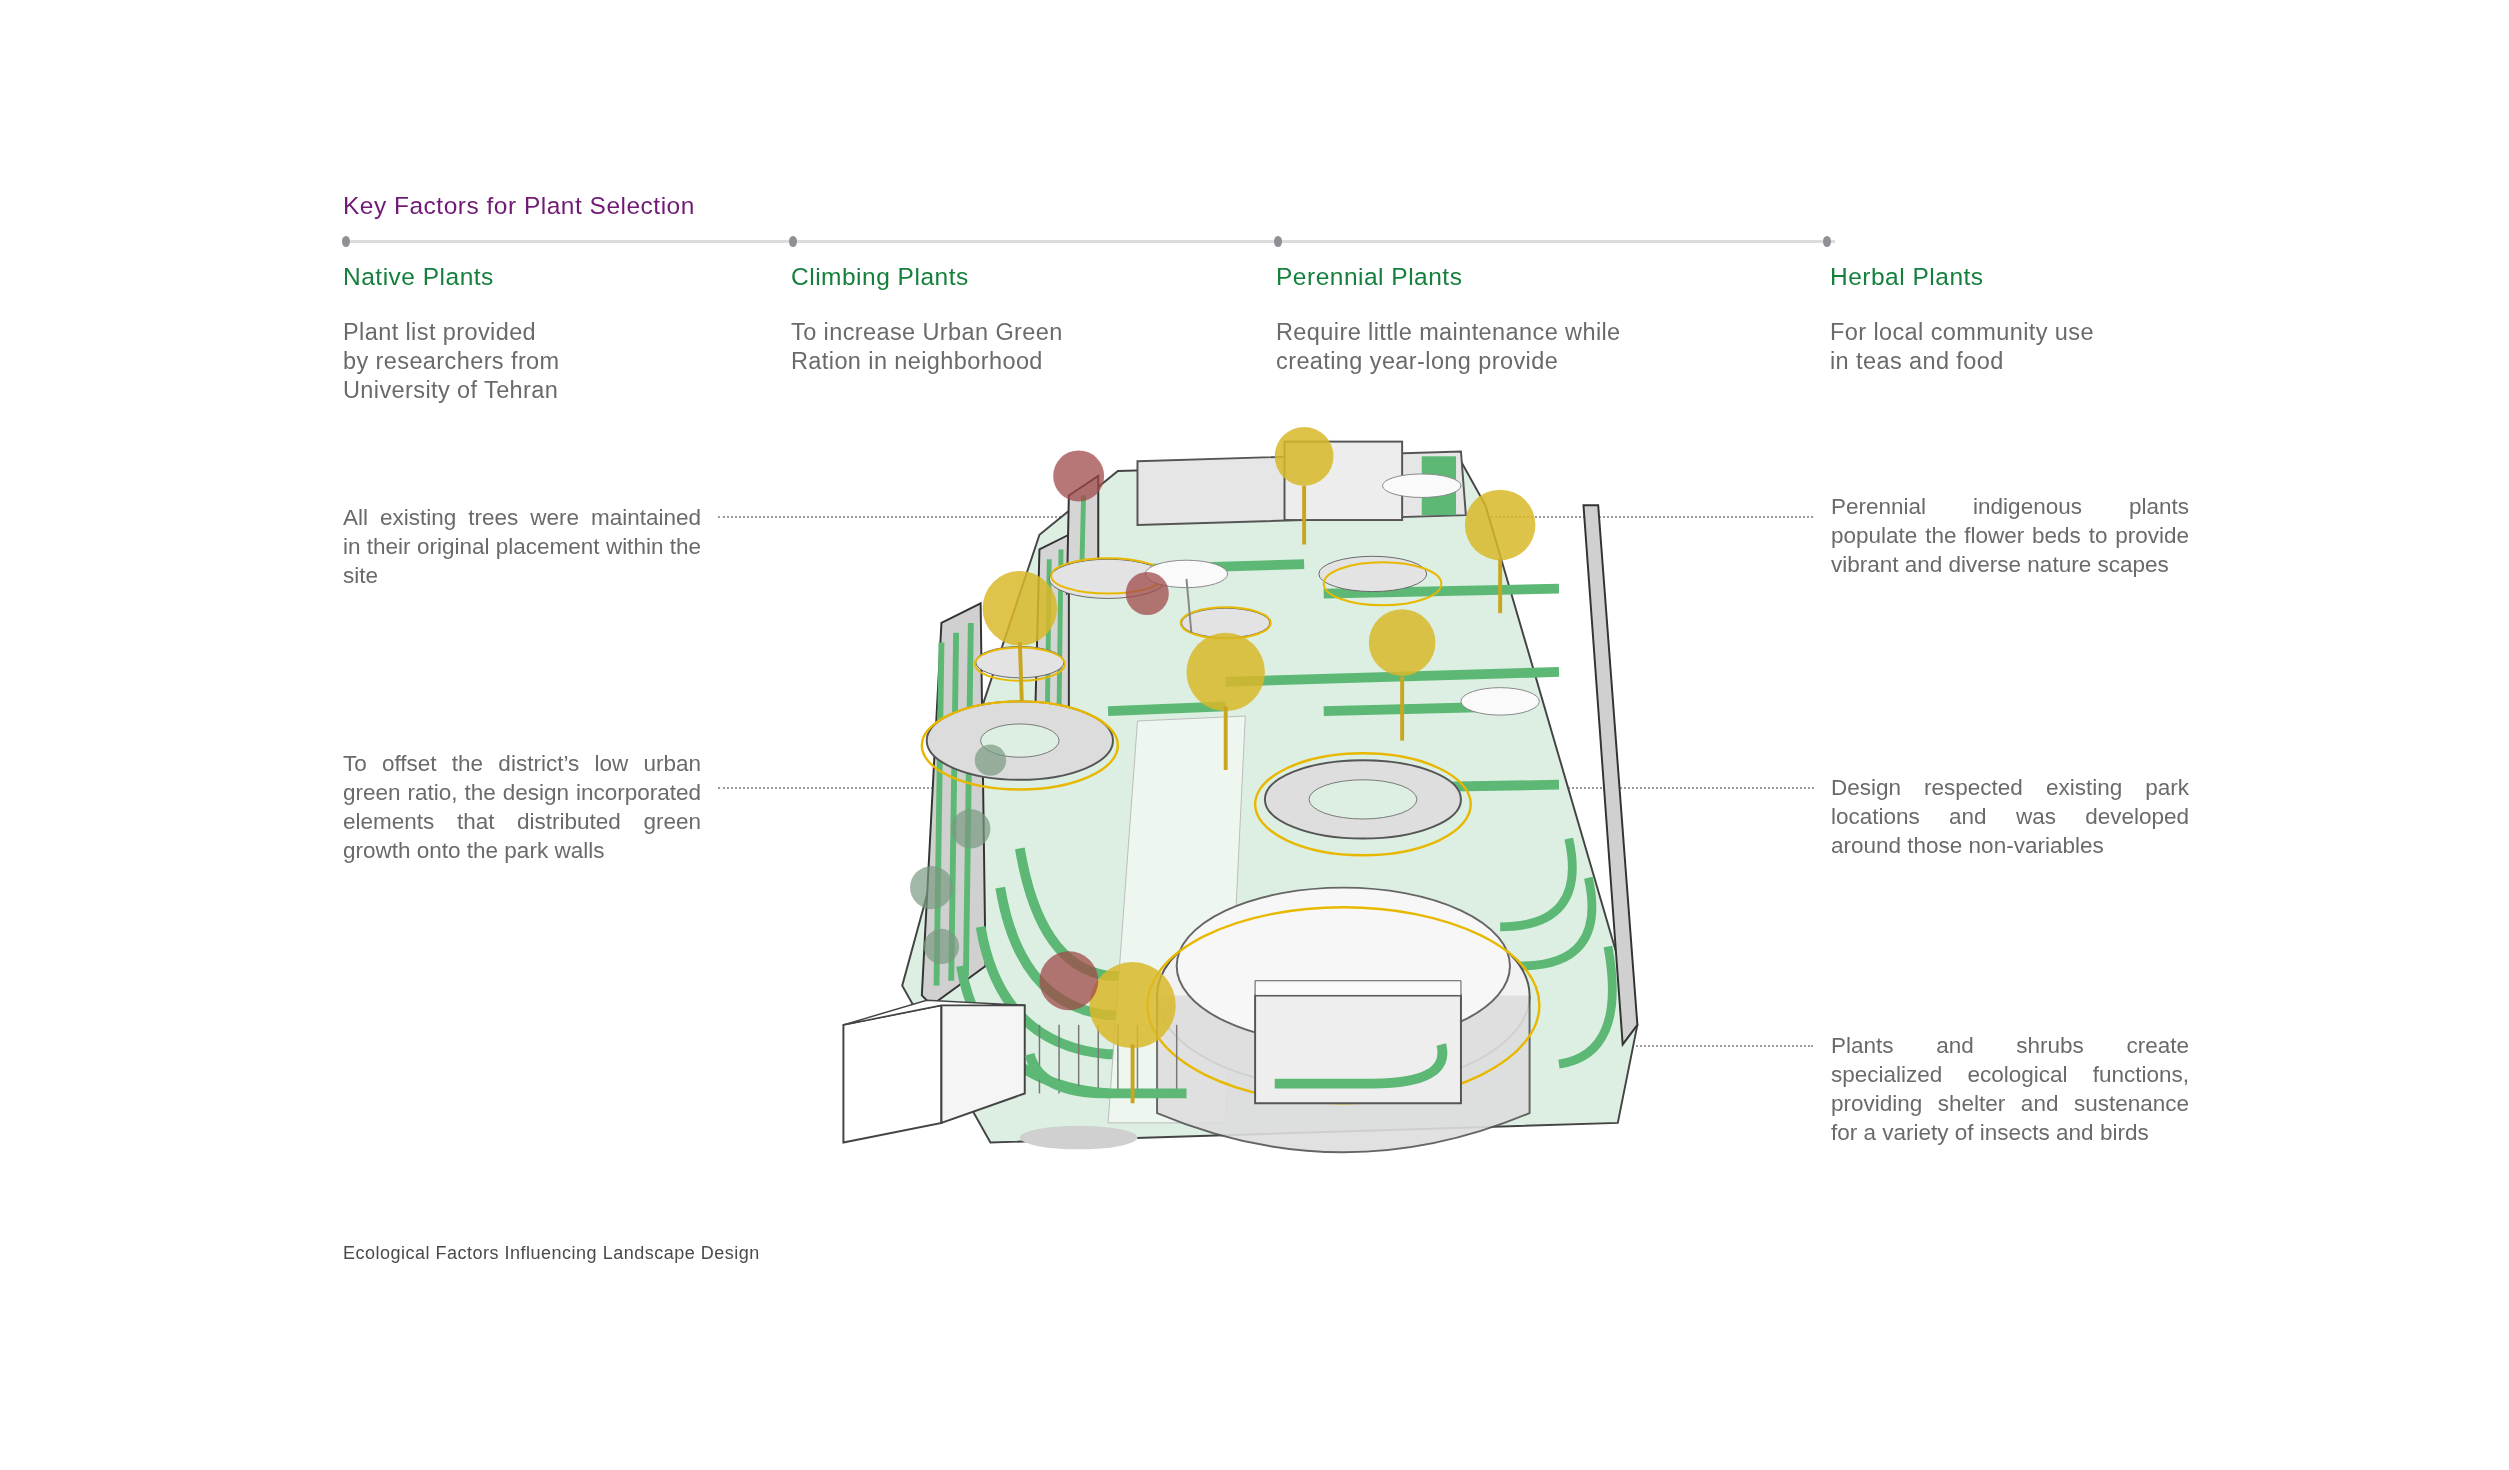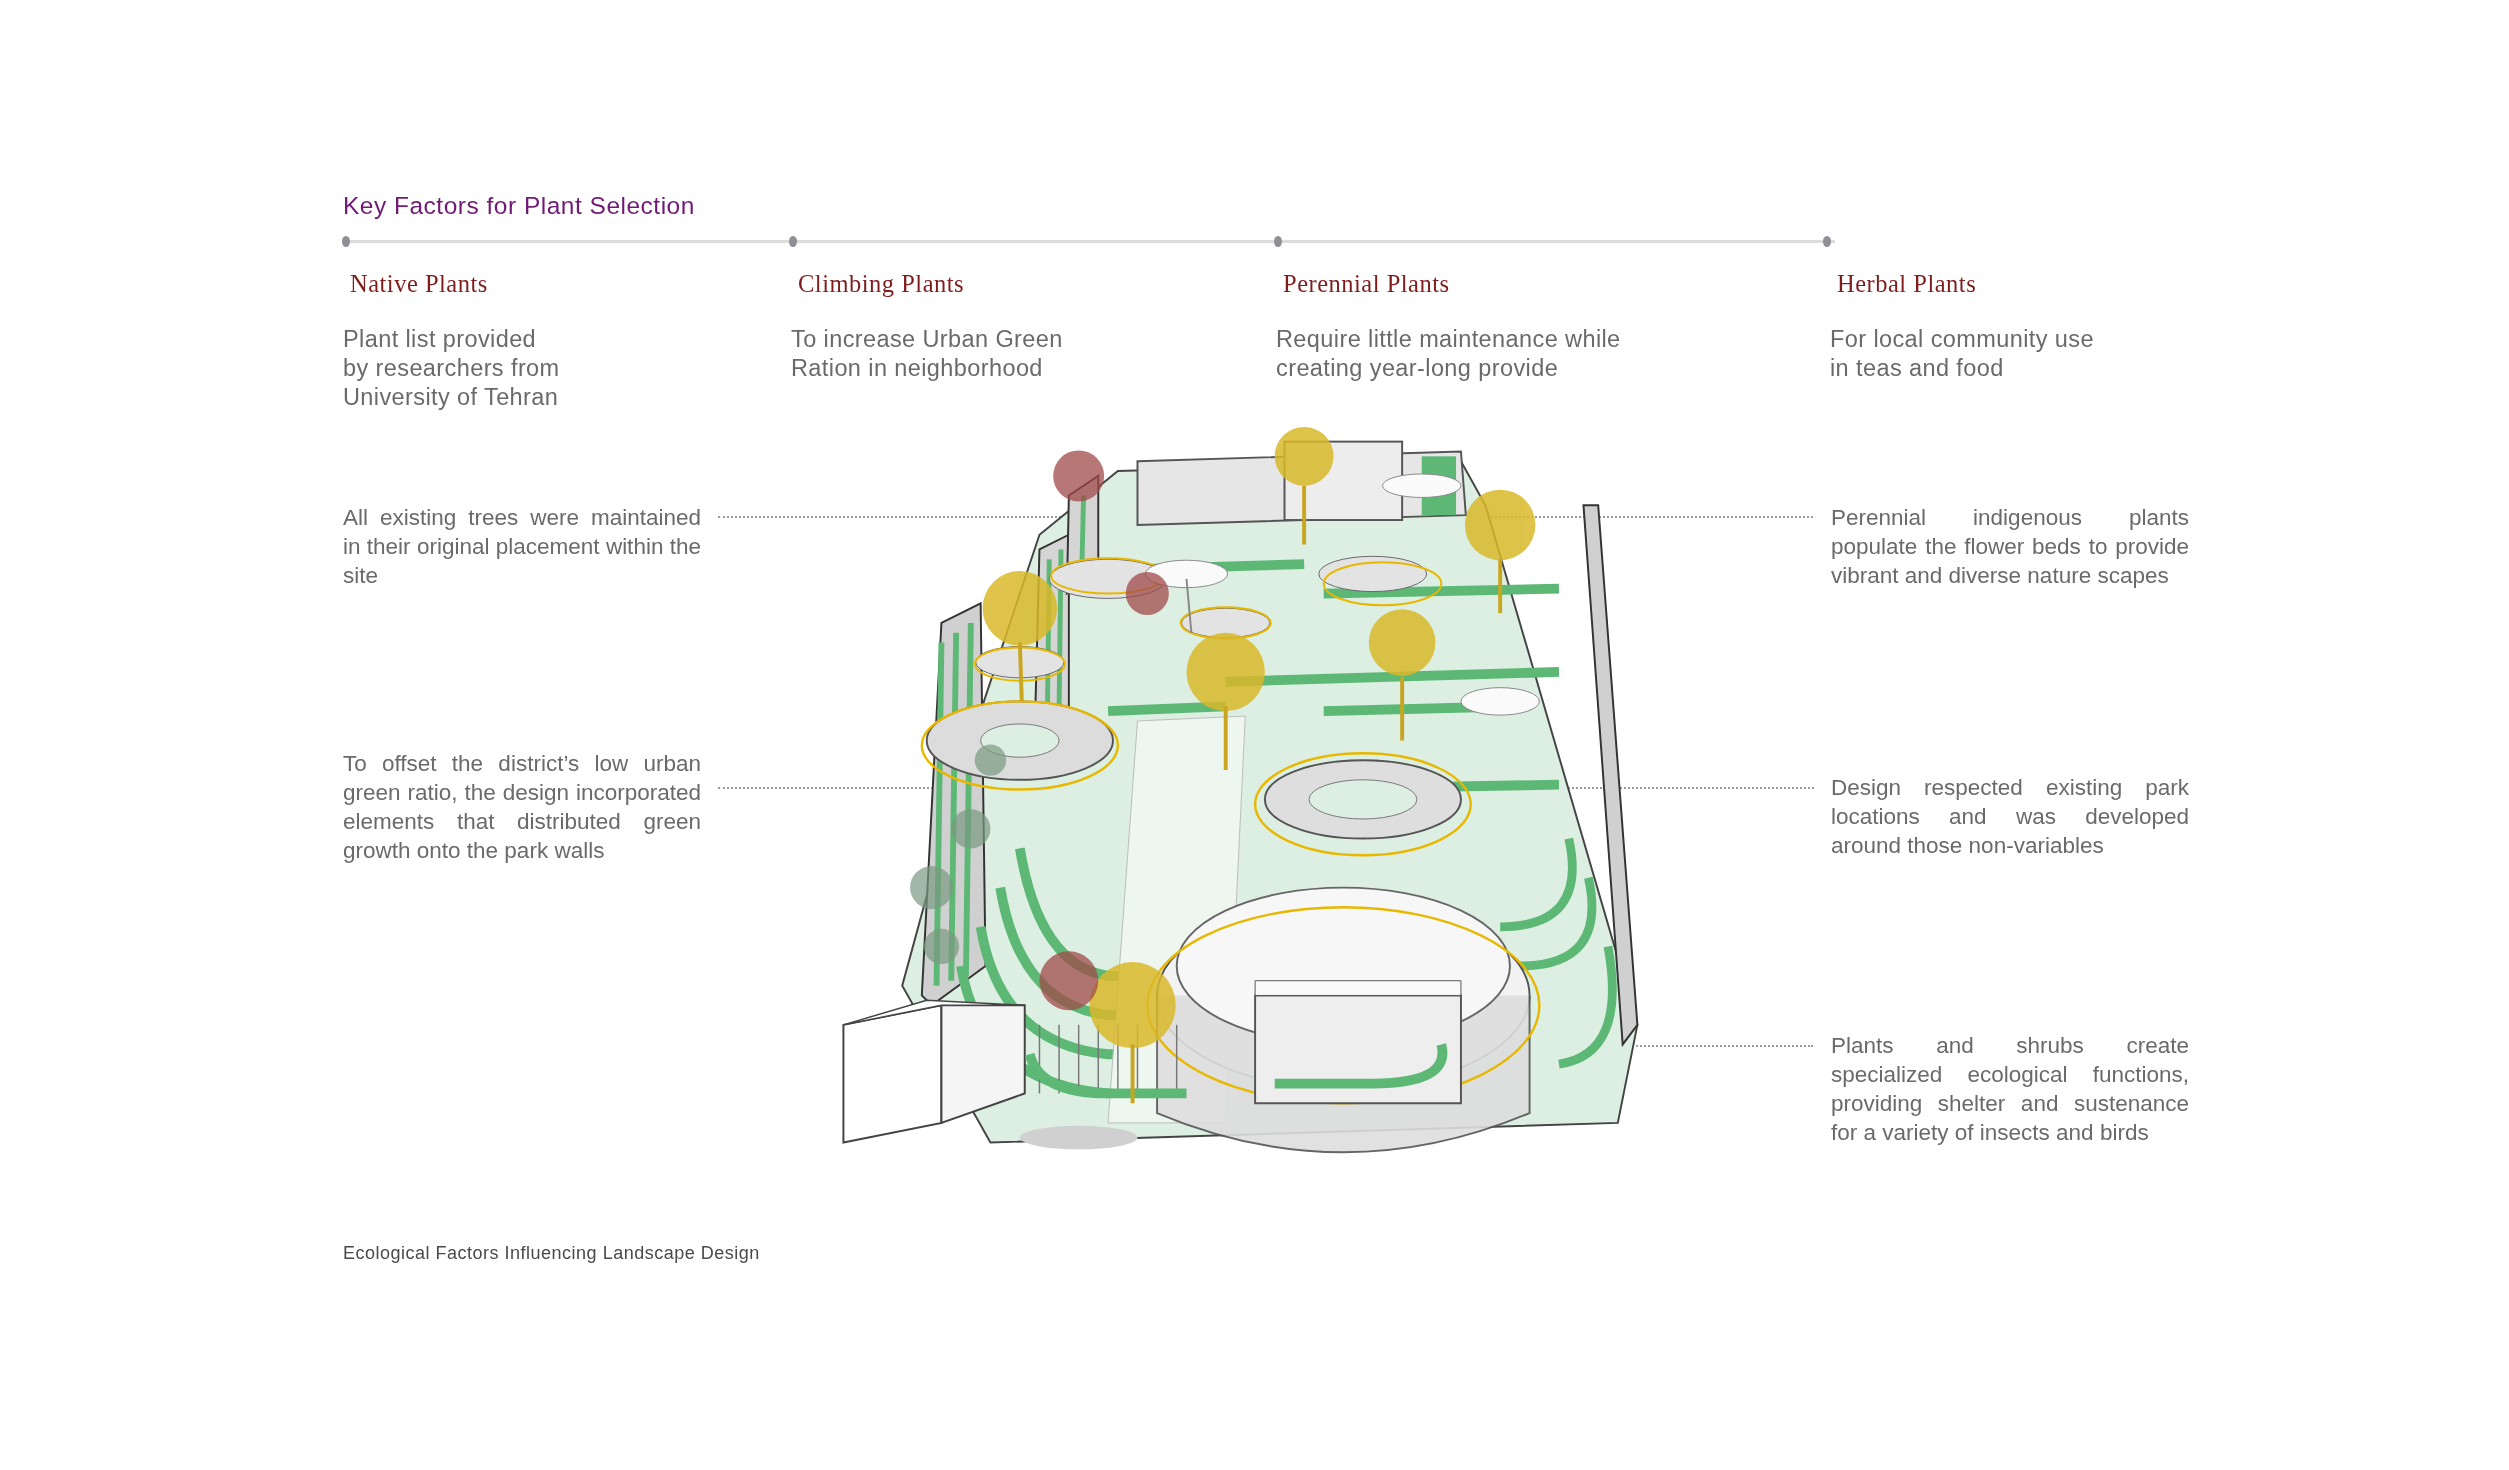--- a/index.html
+++ b/index.html
@@ -2,21 +2,21 @@
 <html><head>
 <meta charset="utf-8">
 <style>
   html,body{margin:0;padding:0;background:#ffffff;}
   body{width:2509px;height:1470px;position:relative;overflow:hidden;font-family:"Liberation Sans","DejaVu Sans",sans-serif;color:#555;}
   .abs{position:absolute;}
   .title{left:343px;top:192px;font-size:24.5px;color:#701a75;letter-spacing:0.5px;}
   .timeline{left:345px;top:240px;width:1490px;height:2.9px;background:#dcdcdc;}
   .tdot{position:absolute;top:-3.9px;width:7.8px;height:10.8px;border-radius:50%;background:#8f8f95;}
   .factor{position:absolute;top:263px;}
-  .factor h3{margin:7px;font-size:24.5px;font-weight:normal;color:#7f1d1d;letter-spacing:0.5px;font-family:Liberation Serif, serif;}
+  .factor h3{margin:0;font-size:24.5px;font-weight:normal;color:#15803d;letter-spacing:0.5px;}
   .factor p{margin:27px 0 0 0;font-size:23.5px;line-height:29px;color:#6a6a6a;letter-spacing:0.4px;white-space:pre-line;}
   .note{position:absolute;width:358px;font-size:22.5px;line-height:29px;color:#6a6a6a;text-align:justify;text-align-last:left;}
   .leader{position:absolute;height:0;border-top:2px dotted #9a9a9a;}
   .footer{left:343px;top:1243px;font-size:18px;color:#4a4a4a;letter-spacing:0.5px;}
   .diagram{left:814px;top:417px;width:843px;height:804px;}
 </style>
 </head>
 <body>
 
 <div class="abs title">Key Factors for Plant Selection</div>
@@ -49,21 +49,21 @@
   <p>For local community use
 in teas and food</p>
 </div>
 
 <div class="note" style="left:343px;top:503px">All existing trees were maintained in their original placement within the site</div>
 <div class="leader" style="left:718px;top:516px;width:363px"></div>
 
 <div class="note" style="left:343px;top:749px">To offset the district’s low urban green ratio, the design incorporated elements that distributed green growth onto the park walls</div>
 <div class="leader" style="left:718px;top:787px;width:235px"></div>
 
-<div class="note" style="left:1831px;top:503px">Perennial indigenous plants populate the flower beds to provide vibrant and diverse nature scapes</div>
+<div class="note" style="left:1831px;top:492px">Perennial indigenous plants populate the flower beds to provide vibrant and diverse nature scapes</div>
 <div class="leader" style="left:1470px;top:516px;width:343px"></div>
 
 <div class="note" style="left:1831px;top:773px">Design respected existing park locations and was developed around those non-variables</div>
 <div class="leader" style="left:1549px;top:787px;width:265px"></div>
 
 <div class="note" style="left:1831px;top:1031px">Plants and shrubs create specialized ecological functions, providing shelter and sustenance for a variety of insects and birds</div>
 <div class="leader" style="left:1529px;top:1045px;width:284px"></div>
 
 <div class="abs diagram">
   <svg width="843" height="804" viewBox="0 0 860 820">

